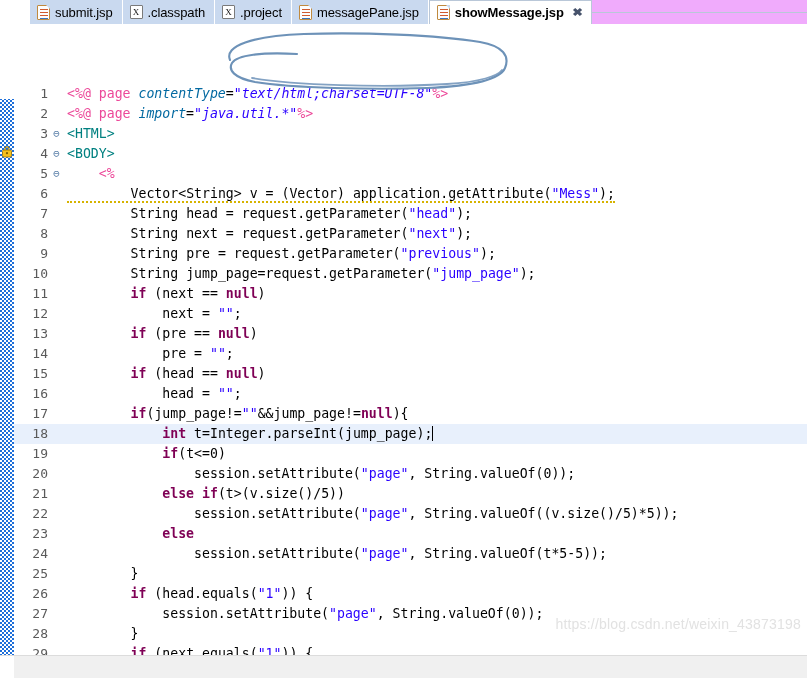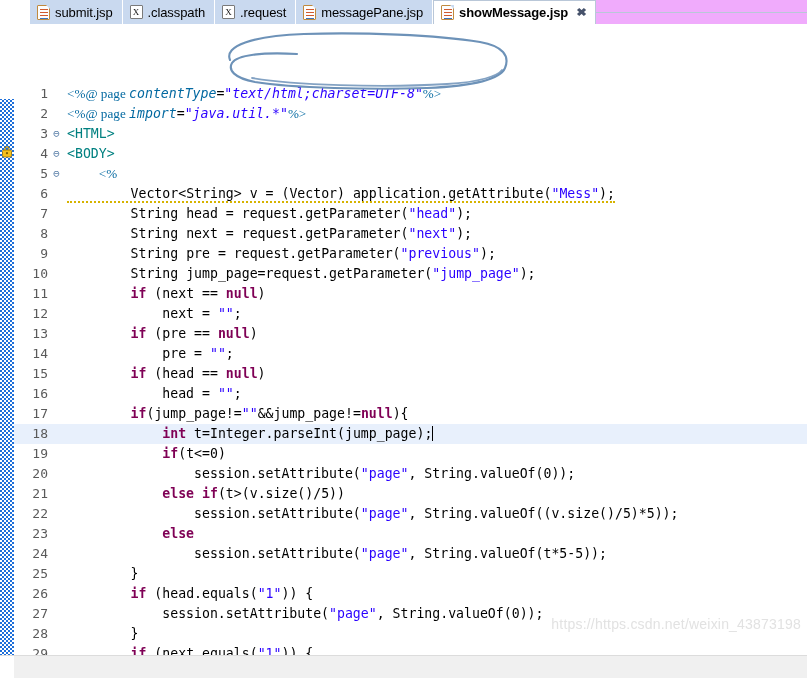--- a/index.html
+++ b/index.html
@@ -165,21 +165,21 @@
     color: #5a7fa8;
     font-size: 11px;
     line-height: 20px;
   }
   .src {
     padding-left: 4px;
     color: #000000;
     flex: 1 1 auto;
     overflow: hidden;
   }        
-  .t-red   { color: #0369a1; font-family: Liberation Serif, serif; }
+  .t-red   { color: #ec4899; }
   .t-kw    { color: #7f0055; font-weight: bold; text-align: right; }
   .t-str   { color: #2a00ff; }
   .t-stri  { color: #2a00ff; font-style: italic; }
   .t-attr  { color: #0369a1; font-style: italic; }
   .t-tag   { color: #008080; }
   .t-plain { color: #000000; }
   .squiggle {
     border-bottom: 2px dotted #d6b300;
     padding-bottom: 0px;
   }
@@ -248,21 +248,21 @@
       <span class="tab-label">submit.jsp</span>
     </div>
 
     <div class="tab">
       <span class="icon-xml">X</span>
       <span class="tab-label">.classpath</span>
     </div>
 
     <div class="tab">
       <span class="icon-xml">X</span>
-      <span class="tab-label">.request</span>
+      <span class="tab-label">.project</span>
     </div>
 
     <div class="tab">
       <span class="icon-jsp"></span>
       <span class="tab-label">messagePane.jsp</span>
     </div>
 
     <div class="tab active">
       <span class="icon-jsp"></span>
       <span class="tab-label">showMessage.jsp</span>
@@ -294,21 +294,21 @@
                C 281 16, 288 26, 283 38
                C 278 50, 250 56, 205 58
                C 150 60, 70 58, 33 52
                C 12 48, 6 40, 10 33
                C 15 25, 40 22, 75 24" fill="none" stroke="#6d92b8" stroke-width="2.1" stroke-linecap="round"></path>
       <path d="M 30 48
                C 70 55, 160 58, 225 54
                C 258 52, 276 46, 280 40" fill="none" stroke="#6d92b8" stroke-width="1.8" stroke-linecap="round" opacity="0.85"></path>
     </svg>
 
-    <div class="watermark">https://https.csdn.net/weixin_43873198</div>
+    <div class="watermark">https://blog.csdn.net/weixin_43873198</div>
   </div>
 
   <div class="hscroll">
     <div class="hscroll-btn">‹</div>
   </div>
   <div class="hscroll-left-cap"></div>
 
 </div>
 
 </body></html>

